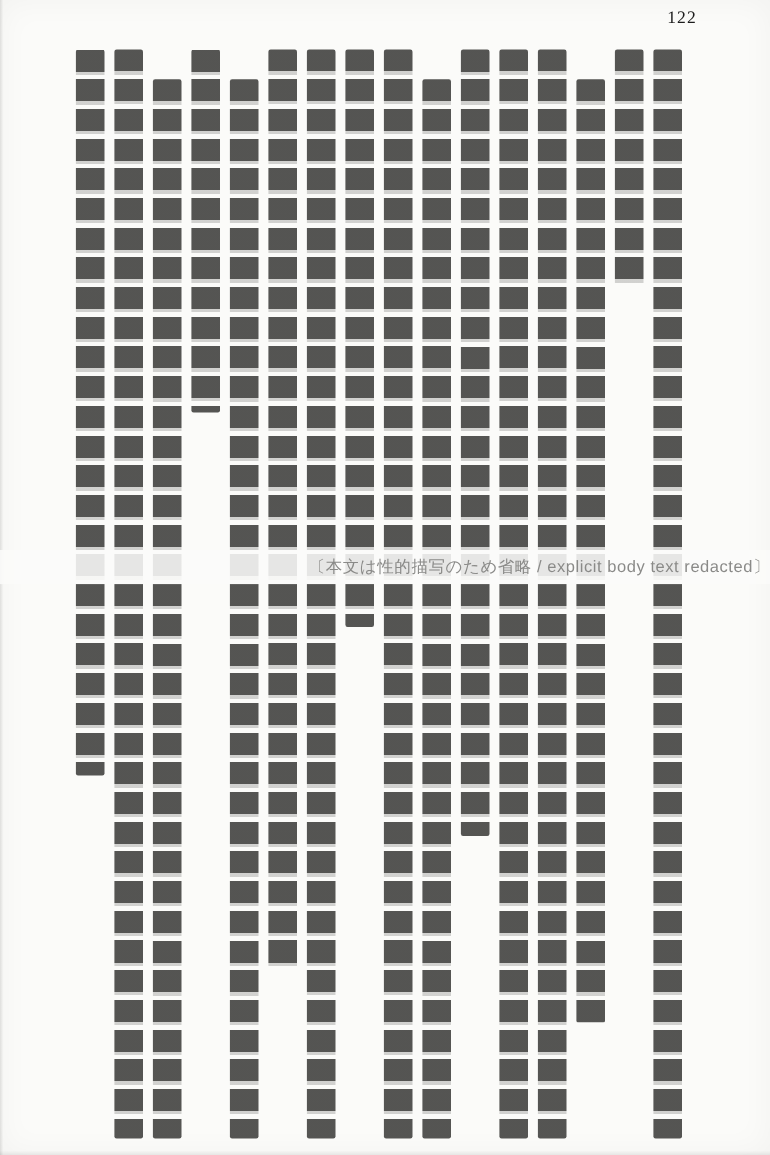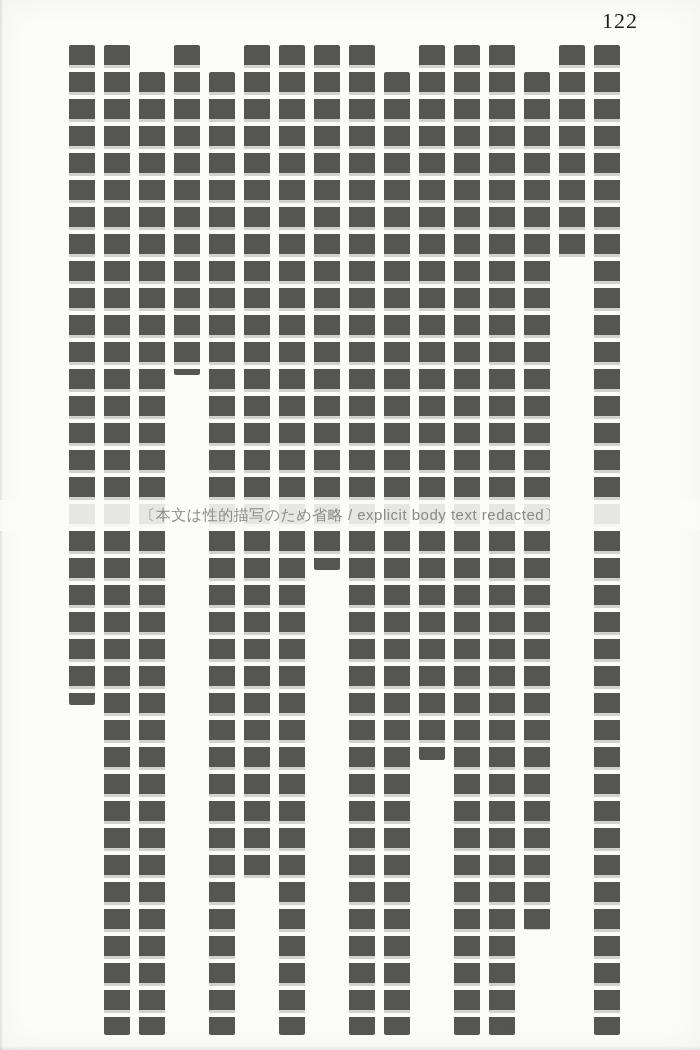--- a/index.html
+++ b/index.html
@@ -28,21 +28,21 @@
     left: 0; bottom: 0;
     width: 100%; height: 4px;
     background: linear-gradient(to top, rgba(0,0,0,0.07), rgba(0,0,0,0));
   }
   .page-number {
     position: absolute;
     top: 8px;
     left: 585px;
     width: 70px;
     text-align: center;
-    font-size: 22px;
+    font-size: 16px;
     letter-spacing: 1px;
     color: #1c1c1c;
     font-family: "Liberation Serif", serif;
   }
   .text-area {
     position: absolute;
     top: 0;
     left: 0;
     width: 700px;
     height: 1050px;
@@ -59,21 +59,21 @@
       rgba(48,48,46,0.25) 20px, rgba(48,48,46,0.25) 23px,
       transparent 23px, transparent 27px
     );
     opacity: 0.82;
   }
   .redaction-notice {
     position: absolute;
     top: 500px;
     left: 0;
     width: 700px;
-    text-align: center;
+    text-align: right;
     font-size: 15px;
     color: #8a8a88;
     background: rgba(251,251,249,0.88);
     padding: 6px 0;
     font-family: "Liberation Sans", sans-serif;
     letter-spacing: 0.5px;
   }
 </style>
 </head>
 <body>

